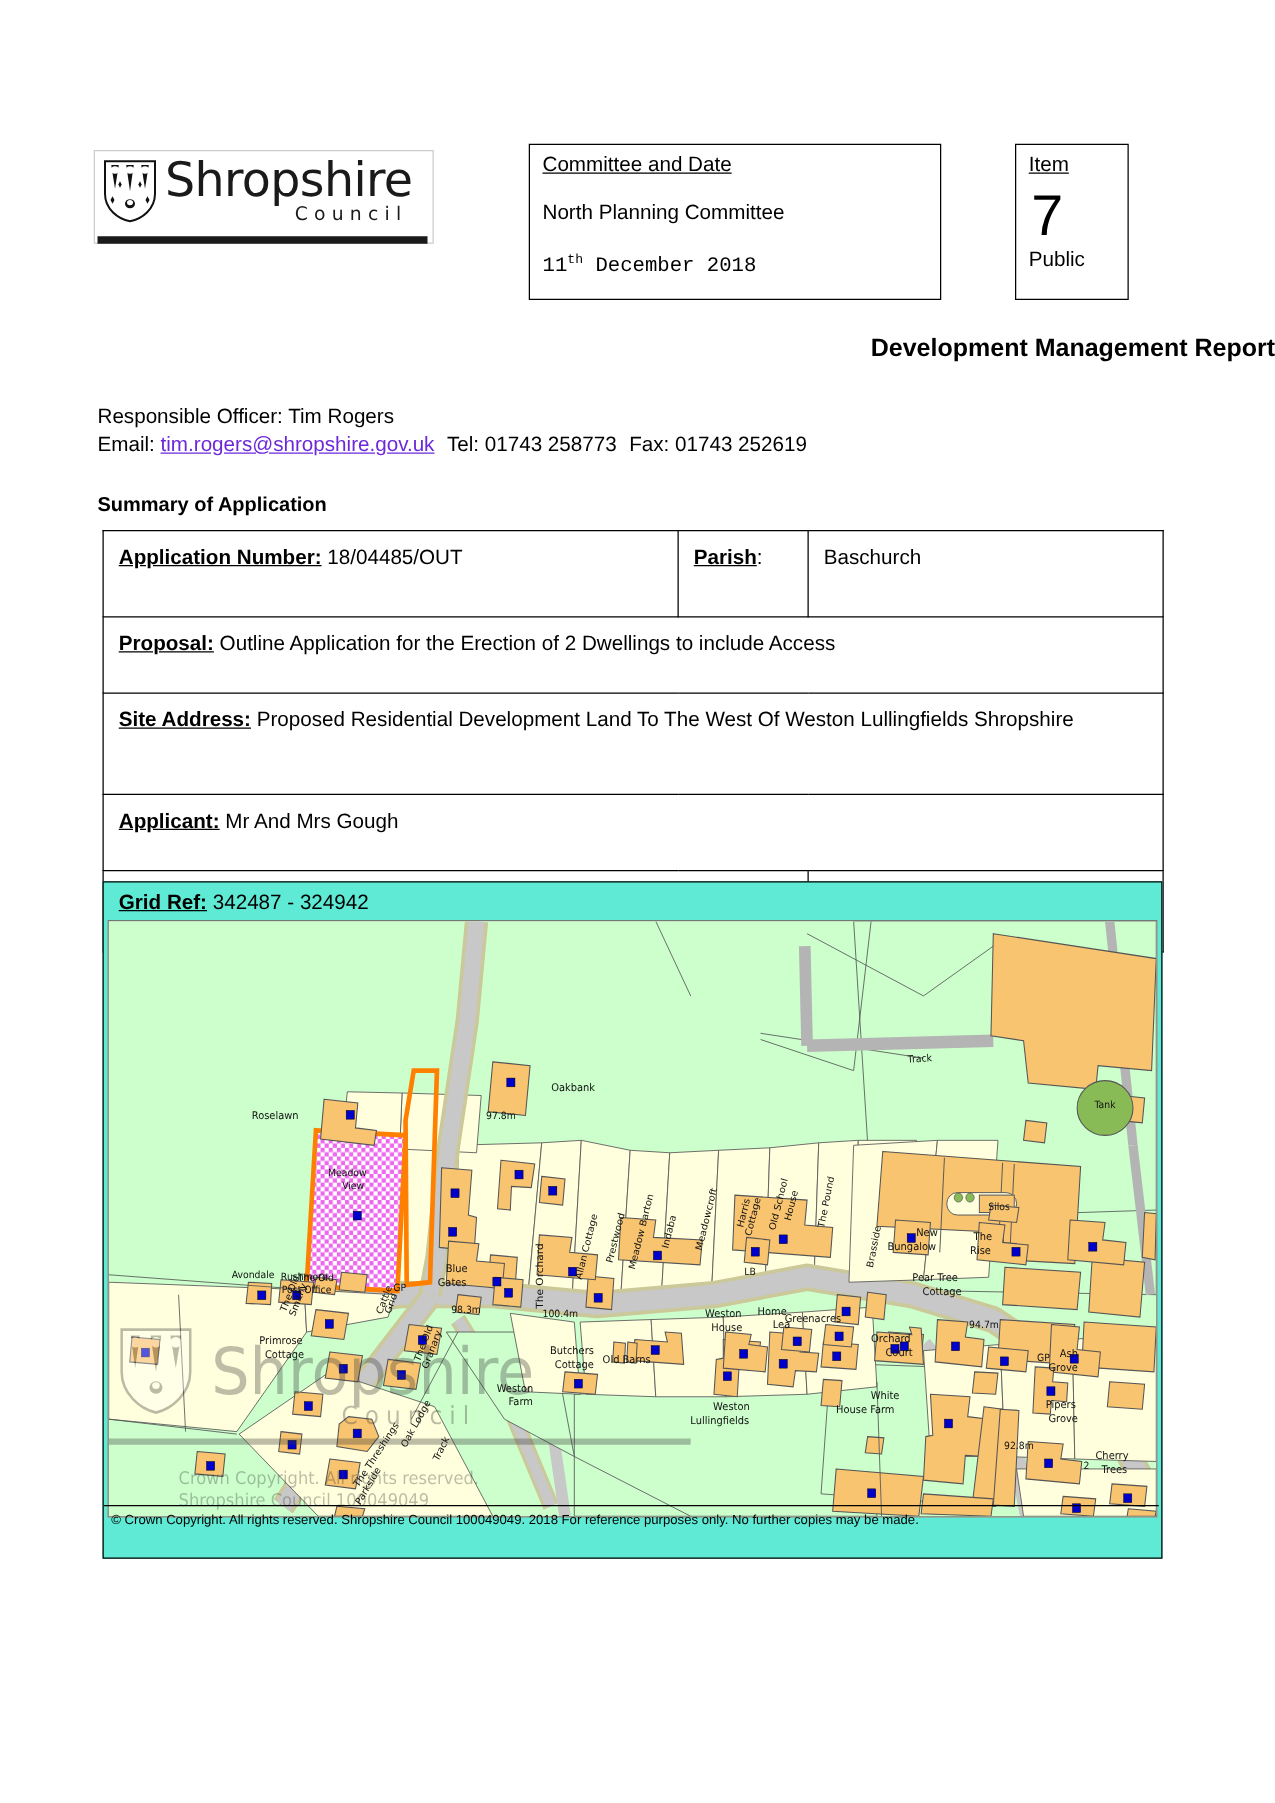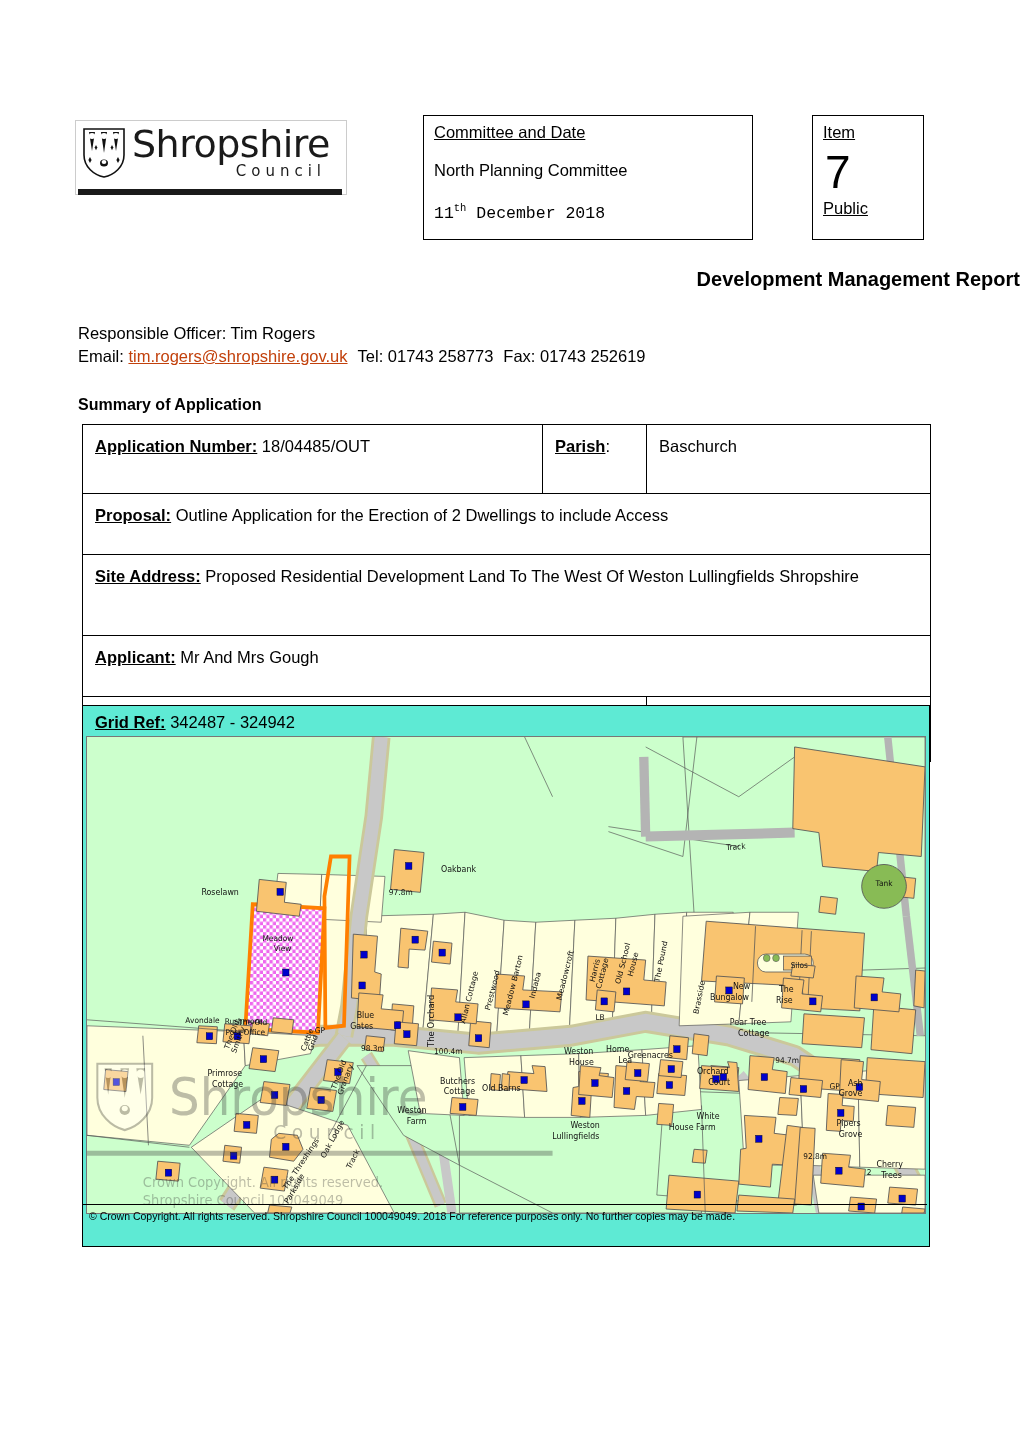--- a/index.html
+++ b/index.html
@@ -103,21 +103,21 @@
   .committee-box .line.u {
     text-decoration: underline;
   }
   .committee-box .line:last-child { margin-bottom: 0; font-family: Liberation Mono, monospace; }
   sup.ord { font-size: 10.5px; vertical-align: super; }
 
   .item-box {
     position: absolute;
     left: 737px;
     top: 0px;
-    width: 112px;
+    width: 91px;
     height: 125px;
     border: 1.5px solid #000;
     box-sizing: border-box;
     padding: 7px 0 0 10px;
   }
   .item-label {
     font-size: 16.5px;
     line-height: 19px;
     text-decoration: underline;
   }
@@ -125,21 +125,20 @@
     font-size: 46px;
     line-height: 56px;
     font-weight: normal;
     margin-top: 2px;
     margin-left: 2px;
   }
   .item-public {
     font-size: 16.5px;
     line-height: 19px;
     margin-top: -1px;
-    text-decoration: underline;
   }
 
   
   .doc-title {
     position: absolute;
     left: 0;
     top: 268px;
     width: 1020px;
     text-align: right;
     font-size: 20px;
@@ -148,21 +147,21 @@
 
   
   .officer-block {
     position: absolute;
     left: 78px;
     top: 322px;
     font-size: 16.5px;
     line-height: 23px;
   }
   .officer-block a {
-    color: #c2410c;
+    color: #6d28d9;
     text-decoration: underline;
   }
   .spacer-sm { display: inline-block; width: 10px; }
 
   .summary-heading {
     position: absolute;
     left: 78px;
     top: 396px;
     font-size: 16px;
     font-weight: bold;

